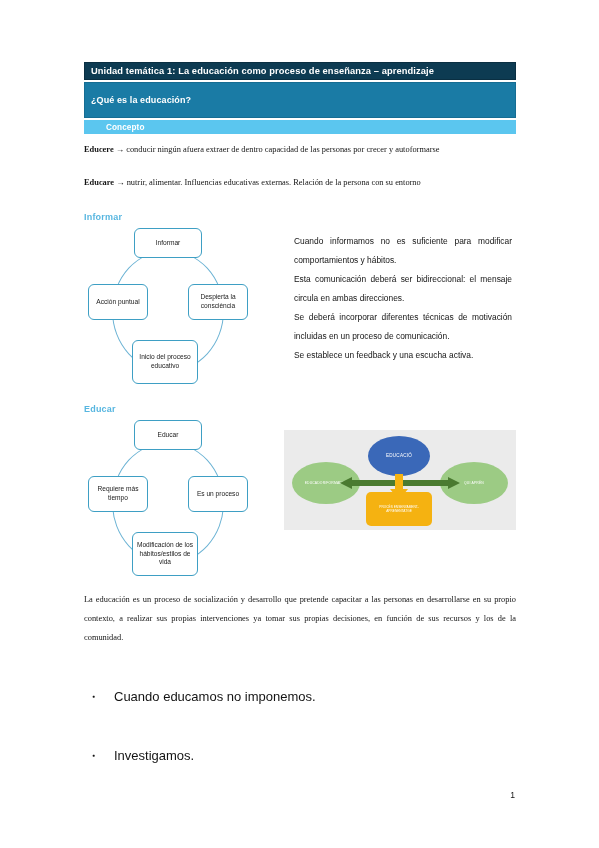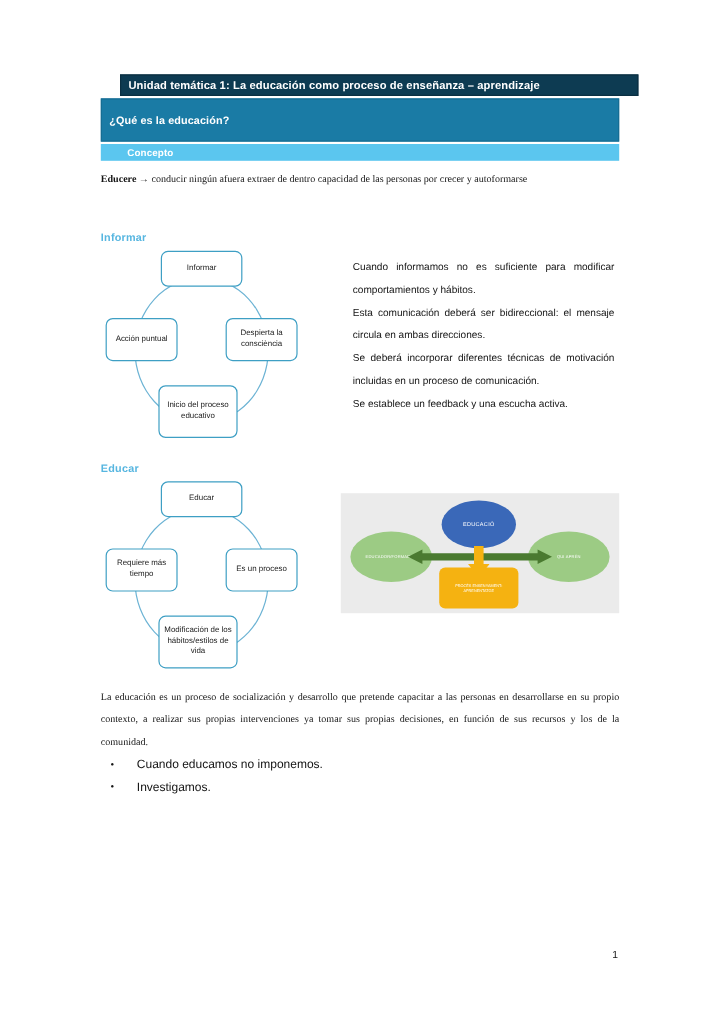--- a/index.html
+++ b/index.html
@@ -34,21 +34,20 @@
     display: flex;
     align-items: center;
   }
   .bar-1 {
     background: #0d3b52;
     color: #ffffff;
     height: 18px;
     font-size: 9.3px;
     padding: 0 6px;
     border: 1px solid #0a2f42;
-    margin-left: 16px;
   }
   .bar-2 {
     background: #1a7ba5;
     color: #ffffff;
     height: 17px;
     font-size: 9px;
     padding: 17px 6px;
     margin-top: 2px;
     border: 1px solid #166d93;
   }
@@ -198,25 +197,26 @@
     width: 18px; height: 26px;
   }
 
   
   .bullets {
     margin: 0;
     padding: 0;
     list-style: none;
   }
   .bullets li {
-    font-size: 10px;
+    font-size: 13px;
     line-height: 19px;
     color: #141414;
     position: relative;
     padding-left: 30px;
+    margin-top: 40px;
   }
   .bullets li::before {
     content: "\25CF";
     position: absolute;
     left: 8px;
     top: 0;
     font-size: 5px;
     line-height: 19px;
     color: #141414;
   }
@@ -238,20 +238,21 @@
     <div class="bar bar-1">Unidad temática 1: La educación como proceso de enseñanza – aprendizaje</div>
     <div class="bar bar-2">¿Qué es la educación?</div>
     <div class="bar bar-3">Concepto</div>
 
     <div class="gap-sm"></div>
 
     <p class="para"><b>Educere</b> <span>→</span><span> conducir ningún afuera extraer de dentro capacidad de las personas por crecer y autoformarse</span></p>
 
     <div class="gap-md"></div>
 
+    <p class="para"><b>Educare</b> <span>→</span><span> nutrir, alimentar. Influencias educativas externas. Relación de la persona con su entorno</span></p>
 
     <div class="gap-lg"></div>
 
     <p class="section-head">Informar</p>
 
     <div class="diagram-row" style="height:176px; margin-top:6px;">
       <div class="cycle">
         <div class="ring"></div>
         <div class="node node-top">Informar</div>
         <div class="node node-right">Despierta la consciència</div>

